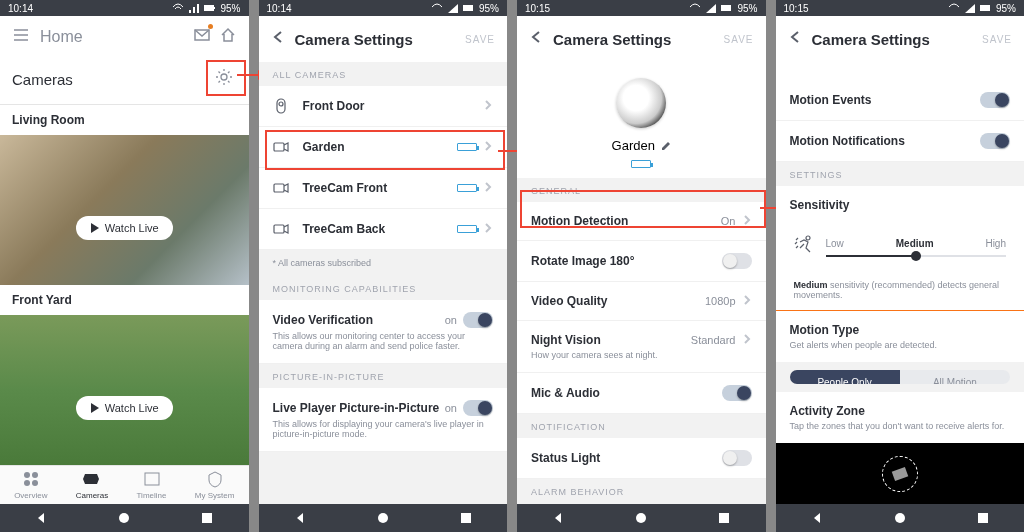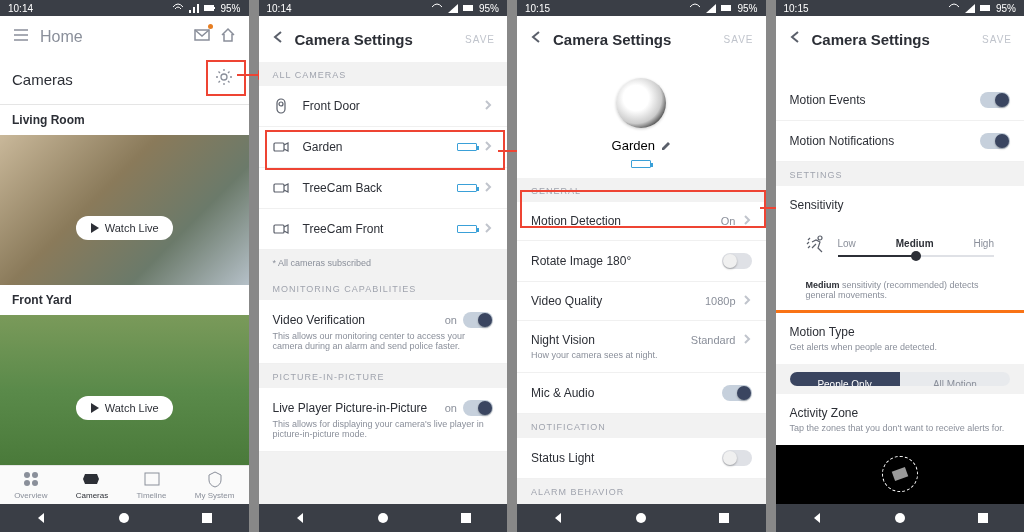--- a/index.html
+++ b/index.html
@@ -38,21 +38,21 @@
   
   .settingshdr { display: flex; align-items: center; padding: 14px 12px; }
   .settingshdr .back svg { width: 14px; height: 14px; fill: none; stroke: #5a5f6a; stroke-width: 2; }
   .settingshdr .title { flex: 1; margin-left: 10px; font-size: 15px; font-weight: 600; color: #2c2f36; }
   .settingshdr .save { font-size: 10px; color: #c0c4cc; letter-spacing: 1px; }
 
   .sectionlbl { font-size: 9px; color: #a0a4ae; letter-spacing: 1px; padding: 8px 14px 6px; text-transform: uppercase; }
   .row { display: flex; align-items: center; padding: 12px 14px; background: #fff; border-bottom: 1px solid #f0f0f0; font-size: 12px; color: #2c2f36; }
   .row .icon { width: 18px; margin-right: 12px; display: flex; align-items: center; }
   .row .icon svg { width: 16px; height: 16px; fill: none; stroke: #5a5f6a; stroke-width: 1.2; }
-  .row .lbl { flex: 1; }
+  .row .lbl { flex: 1; font-weight: bold; }
   .row .val { color: #8a8f9a; font-size: 11px; margin-right: 6px; }
   .row .chev svg { width: 10px; height: 10px; fill: none; stroke: #c0c4cc; stroke-width: 2; }
   .battery { width: 20px; height: 8px; border: 1px solid #3aa0d8; border-radius: 1px; position: relative; margin-right: 6px; }
   .battery::after { content: ''; position: absolute; right: -3px; top: 2px; width: 2px; height: 4px; background: #3aa0d8; }
   .battery .fill { height: 100%; background: #3aa0d8; }
   .note { font-size: 9px; color: #8a8f9a; padding: 8px 14px; }
   .row .desc { font-size: 9px; color: #8a8f9a; margin-top: 3px; }
   .row.col { flex-direction: column; align-items: flex-start; }
   .row.col .top { display: flex; width: 100%; align-items: center; }
   .toggle { width: 30px; height: 16px; border-radius: 8px; background: #dfe1e6; position: relative; }
@@ -62,21 +62,21 @@
   .toggle.off .knob { background: #f0f0f0; }
 
   
   .camerahero { text-align: center; padding: 16px 0 10px; background: #fff; }
   .camerahero .circ { width: 50px; height: 50px; border-radius: 50%; background: radial-gradient(circle at 40% 40%, #fff 30%, #ccc 60%, #333 80%); margin: 0 auto 8px; box-shadow: 0 1px 3px rgba(0,0,0,0.2); }
   .camerahero .name { font-size: 13px; font-weight: 500; display: inline-flex; align-items: center; gap: 6px; }
   .camerahero .name svg { width: 10px; height: 10px; fill: #5a5f6a; }
   .camerahero .bat { margin: 6px auto 0; width: 20px; }
 
   
-  .sliderblk { padding: 10px 30px; background: #fff; border-bottom: 3px solid #f97316; }
+  .sliderblk { padding: 10px 18px; background: #fff; border-bottom: 1px solid #f97316; }
   .sliderblk .top { display: flex; align-items: center; gap: 10px; }
   .sliderblk .runicon svg { width: 22px; height: 22px; fill: none; stroke: #5a5f6a; stroke-width: 1.2; }
   .sliderblk .labels { flex: 1; }
   .sliderblk .lvls { display: flex; justify-content: space-between; font-size: 10px; color: #8a8f9a; }
   .sliderblk .lvls .mid { color: #2c2f36; font-weight: 600; }
   .sliderblk .track { height: 2px; background: #dfe1e6; position: relative; margin-top: 6px; }
   .sliderblk .track .prog { position: absolute; height: 2px; background: #2c2f36; width: 50%; }
   .sliderblk .track .thumb { position: absolute; width: 10px; height: 10px; border-radius: 50%; background: #2c2f36; top: -4px; left: calc(50% - 5px); }
   .sliderblk .hint { font-size: 9px; color: #8a8f9a; margin-top: 20px; }
   .sliderblk .hint b { color: #2c2f36; font-weight: 600; }
@@ -255,35 +255,35 @@
             <path d="M3 1 L7 5 L3 9"></path>
           </svg></span>
     </div>
     <div class="row">
       <span class="icon">
           <svg>
             <rect x="1" y="4" width="10" height="8" rx="1"></rect>
             <path d="M11 6 L15 4 V12 L11 10"></path>
           </svg>
         </span>
+      <span class="lbl">TreeCam Front</span>
+      <span class="battery"><span class="fill" style="width:80%"></span></span>
+      <span class="chev"><svg>
+            <path d="M3 1 L7 5 L3 9"></path>
+          </svg></span>
+    </div>
+    <div class="row">
+      <span class="icon">
+          <svg>
+            <rect x="1" y="4" width="10" height="8" rx="1"></rect>
+            <path d="M11 6 L15 4 V12 L11 10"></path>
+          </svg>
+        </span>
       <span class="lbl">TreeCam Back</span>
       <span class="battery"><span class="fill" style="width:70%"></span></span>
-      <span class="chev"><svg>
-            <path d="M3 1 L7 5 L3 9"></path>
-          </svg></span>
-    </div>
-    <div class="row">
-      <span class="icon">
-          <svg>
-            <rect x="1" y="4" width="10" height="8" rx="1"></rect>
-            <path d="M11 6 L15 4 V12 L11 10"></path>
-          </svg>
-        </span>
-      <span class="lbl">TreeCam Front</span>
-      <span class="battery"><span class="fill" style="width:80%"></span></span>
       <span class="chev"><svg>
             <path d="M3 1 L7 5 L3 9"></path>
           </svg></span>
     </div>
     <div class="note">* All cameras subscribed</div>
     <div class="sectionlbl">MONITORING CAPABILITIES</div>
     <div class="row col">
       <div class="top">
           <span class="lbl">Video Verification</span>
           <span class="val">on</span>

